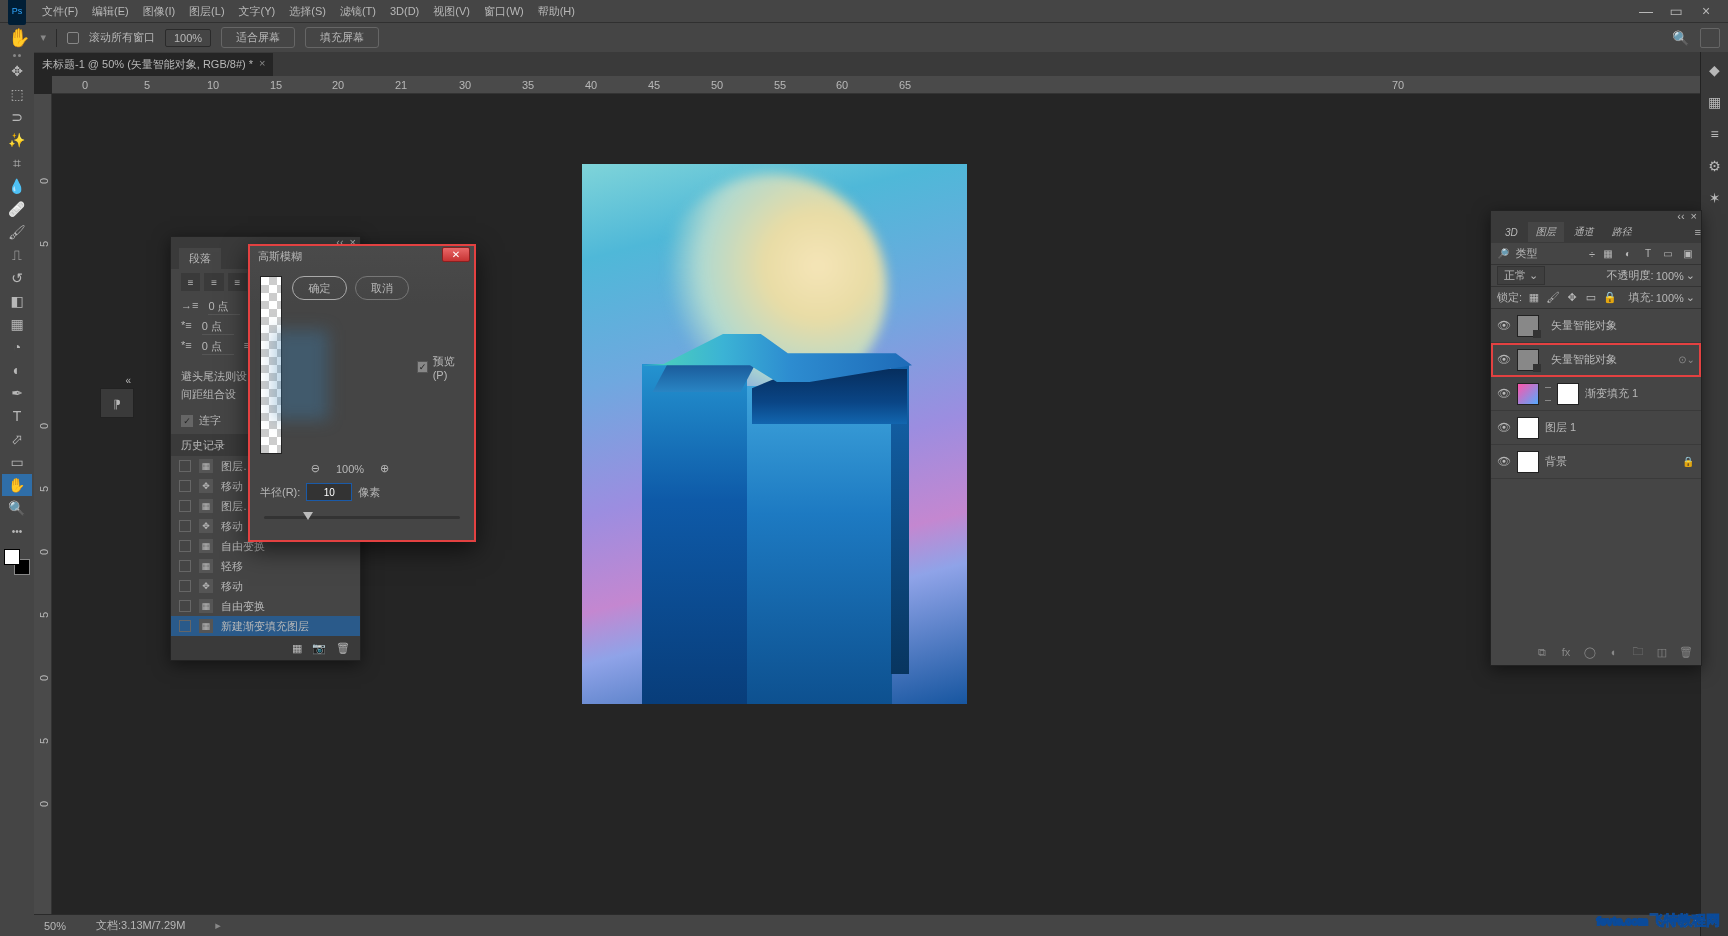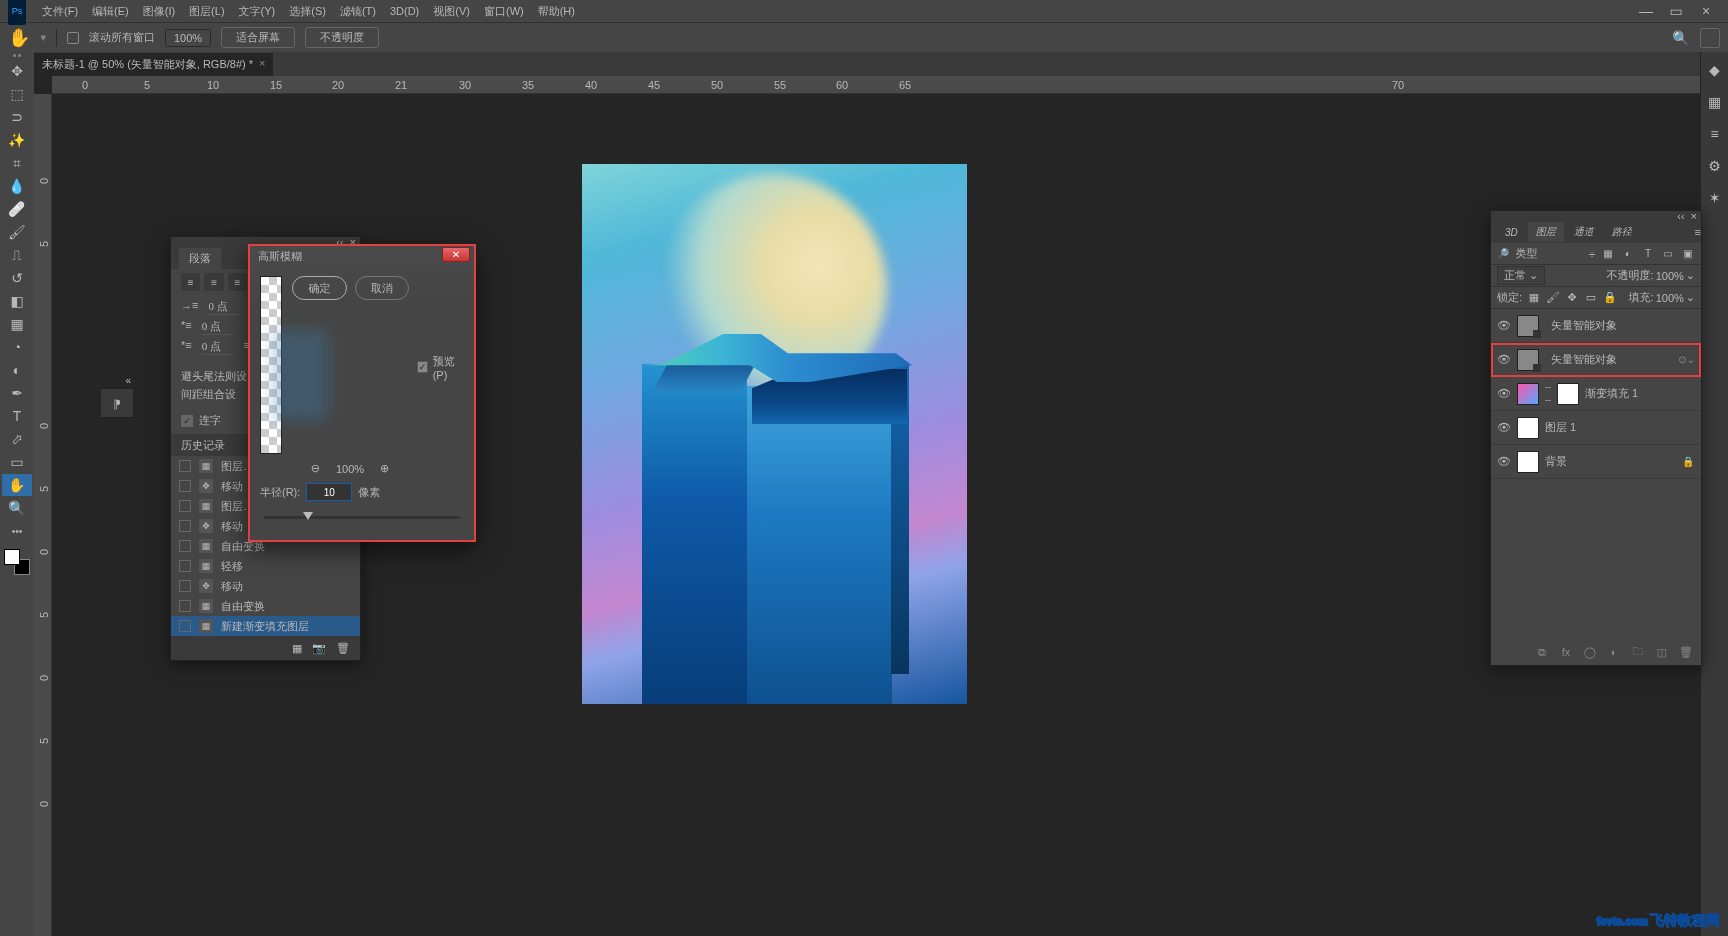--- a/index.html
+++ b/index.html
@@ -54,21 +54,21 @@
 
 
 .hist-panel { position: absolute; left: 170px; top: 236px; width: 191px; background: #454545; border: 1px solid #222; box-shadow: 0 4px 16px rgba(0,0,0,.5); }
 .hist-panel .grip-bar { height: 10px; display: flex; justify-content: flex-end; align-items: center; padding-right: 4px; gap: 6px; background: #3a3a3a; font-size: 10px; }
 .hist-panel .tabrow { height: 22px; display: flex; align-items: center; background: #3a3a3a; padding-left: 8px; }
 .hist-panel .tabrow .tab { padding: 3px 10px; background: #454545; }
 .para-align { height: 26px; display: flex; align-items: center; padding: 0 10px; gap: 4px; }
 .para-align .abtn { width: 22px; height: 18px; display: flex; align-items: center; justify-content: center; background: #3a3a3a; font-size: 10px; }
 .para-fields { padding: 4px 10px; font-size: 10px; color: #888; }
 .para-fields .frow { display: flex; gap: 10px; margin-bottom: 4px; }
-.para-fields .fval { border-bottom: 1px solid #555; min-width: 32px; font-family: Liberation Serif, serif; }
+.para-fields .fval { border-bottom: 1px solid #555; min-width: 32px; }
 .para-text { padding: 4px 10px; font-size: 10px; color: #888; line-height: 18px; }
 .para-chk { padding: 6px 10px; display: flex; align-items: center; gap: 6px; }
 .para-chk .ck { width: 12px; height: 12px; background: #666; display: flex; align-items: center; justify-content: center; font-size: 9px; color: #222; }
 .hist-title { height: 22px; display: flex; align-items: center; padding: 0 10px; background: #3a3a3a; }
 .hist-list { max-height: 200px; overflow: hidden; }
 .hist-item { height: 20px; display: flex; align-items: center; padding-left: 8px; gap: 8px; font-size: 10px; }
 .hist-item .ck2 { width: 12px; height: 12px; border: 1px solid #666; }
 .hist-item .hicon { width: 14px; height: 14px; background: #555; display: flex; align-items: center; justify-content: center; font-size: 9px; }
 .hist-item.sel { background: #2a5a8a; }
 .hist-footer { height: 24px; display: flex; justify-content: flex-end; align-items: center; padding-right: 10px; gap: 10px; background: #3a3a3a; }
@@ -151,21 +151,21 @@
 </div>
 
 <div class="optionsbar">
   <span class="tool-icon">✋</span>
   <span style="color:#888">▾</span>
   <span style="width:1px;height:18px;background:#2a2a2a"></span>
   <span class="chk"></span>
   <span>滚动所有窗口</span>
   <span class="pct-box">100%</span>
   <span class="btn">适合屏幕</span>
-  <span class="btn">不透明度</span>
+  <span class="btn">填充屏幕</span>
   <div class="rspace"></div>
   <span style="font-size:14px">🔍</span>
   <div class="ricon"></div>
 </div>
 
 <div class="main">
 
   <div class="toolbar">
     <div class="grip">
         <span></span>
@@ -241,20 +241,25 @@
             <div class="face-left"></div>
             <div class="face-front-main"></div>
             <div class="face-right-edge"></div>
             <div class="face-top2"></div>
             <div class="face-ridge"></div>
             <div class="face-top"></div>
           </div>
         </div>
       </div>
     </div>
+    <div class="bottom-bar">
+      <span>50%</span>
+      <span>文档:3.13M/7.29M</span>
+      <span style="color:#888">▸</span>
+    </div>
   </div>
 
   <div class="rightbar">
     <div class="ricon2">◆</div>
     <div class="ricon2">▦</div>
     <div class="ricon2">≡</div>
     <div class="ricon2">⚙</div>
     <div class="ricon2">✶</div>
   </div>
 </div>

